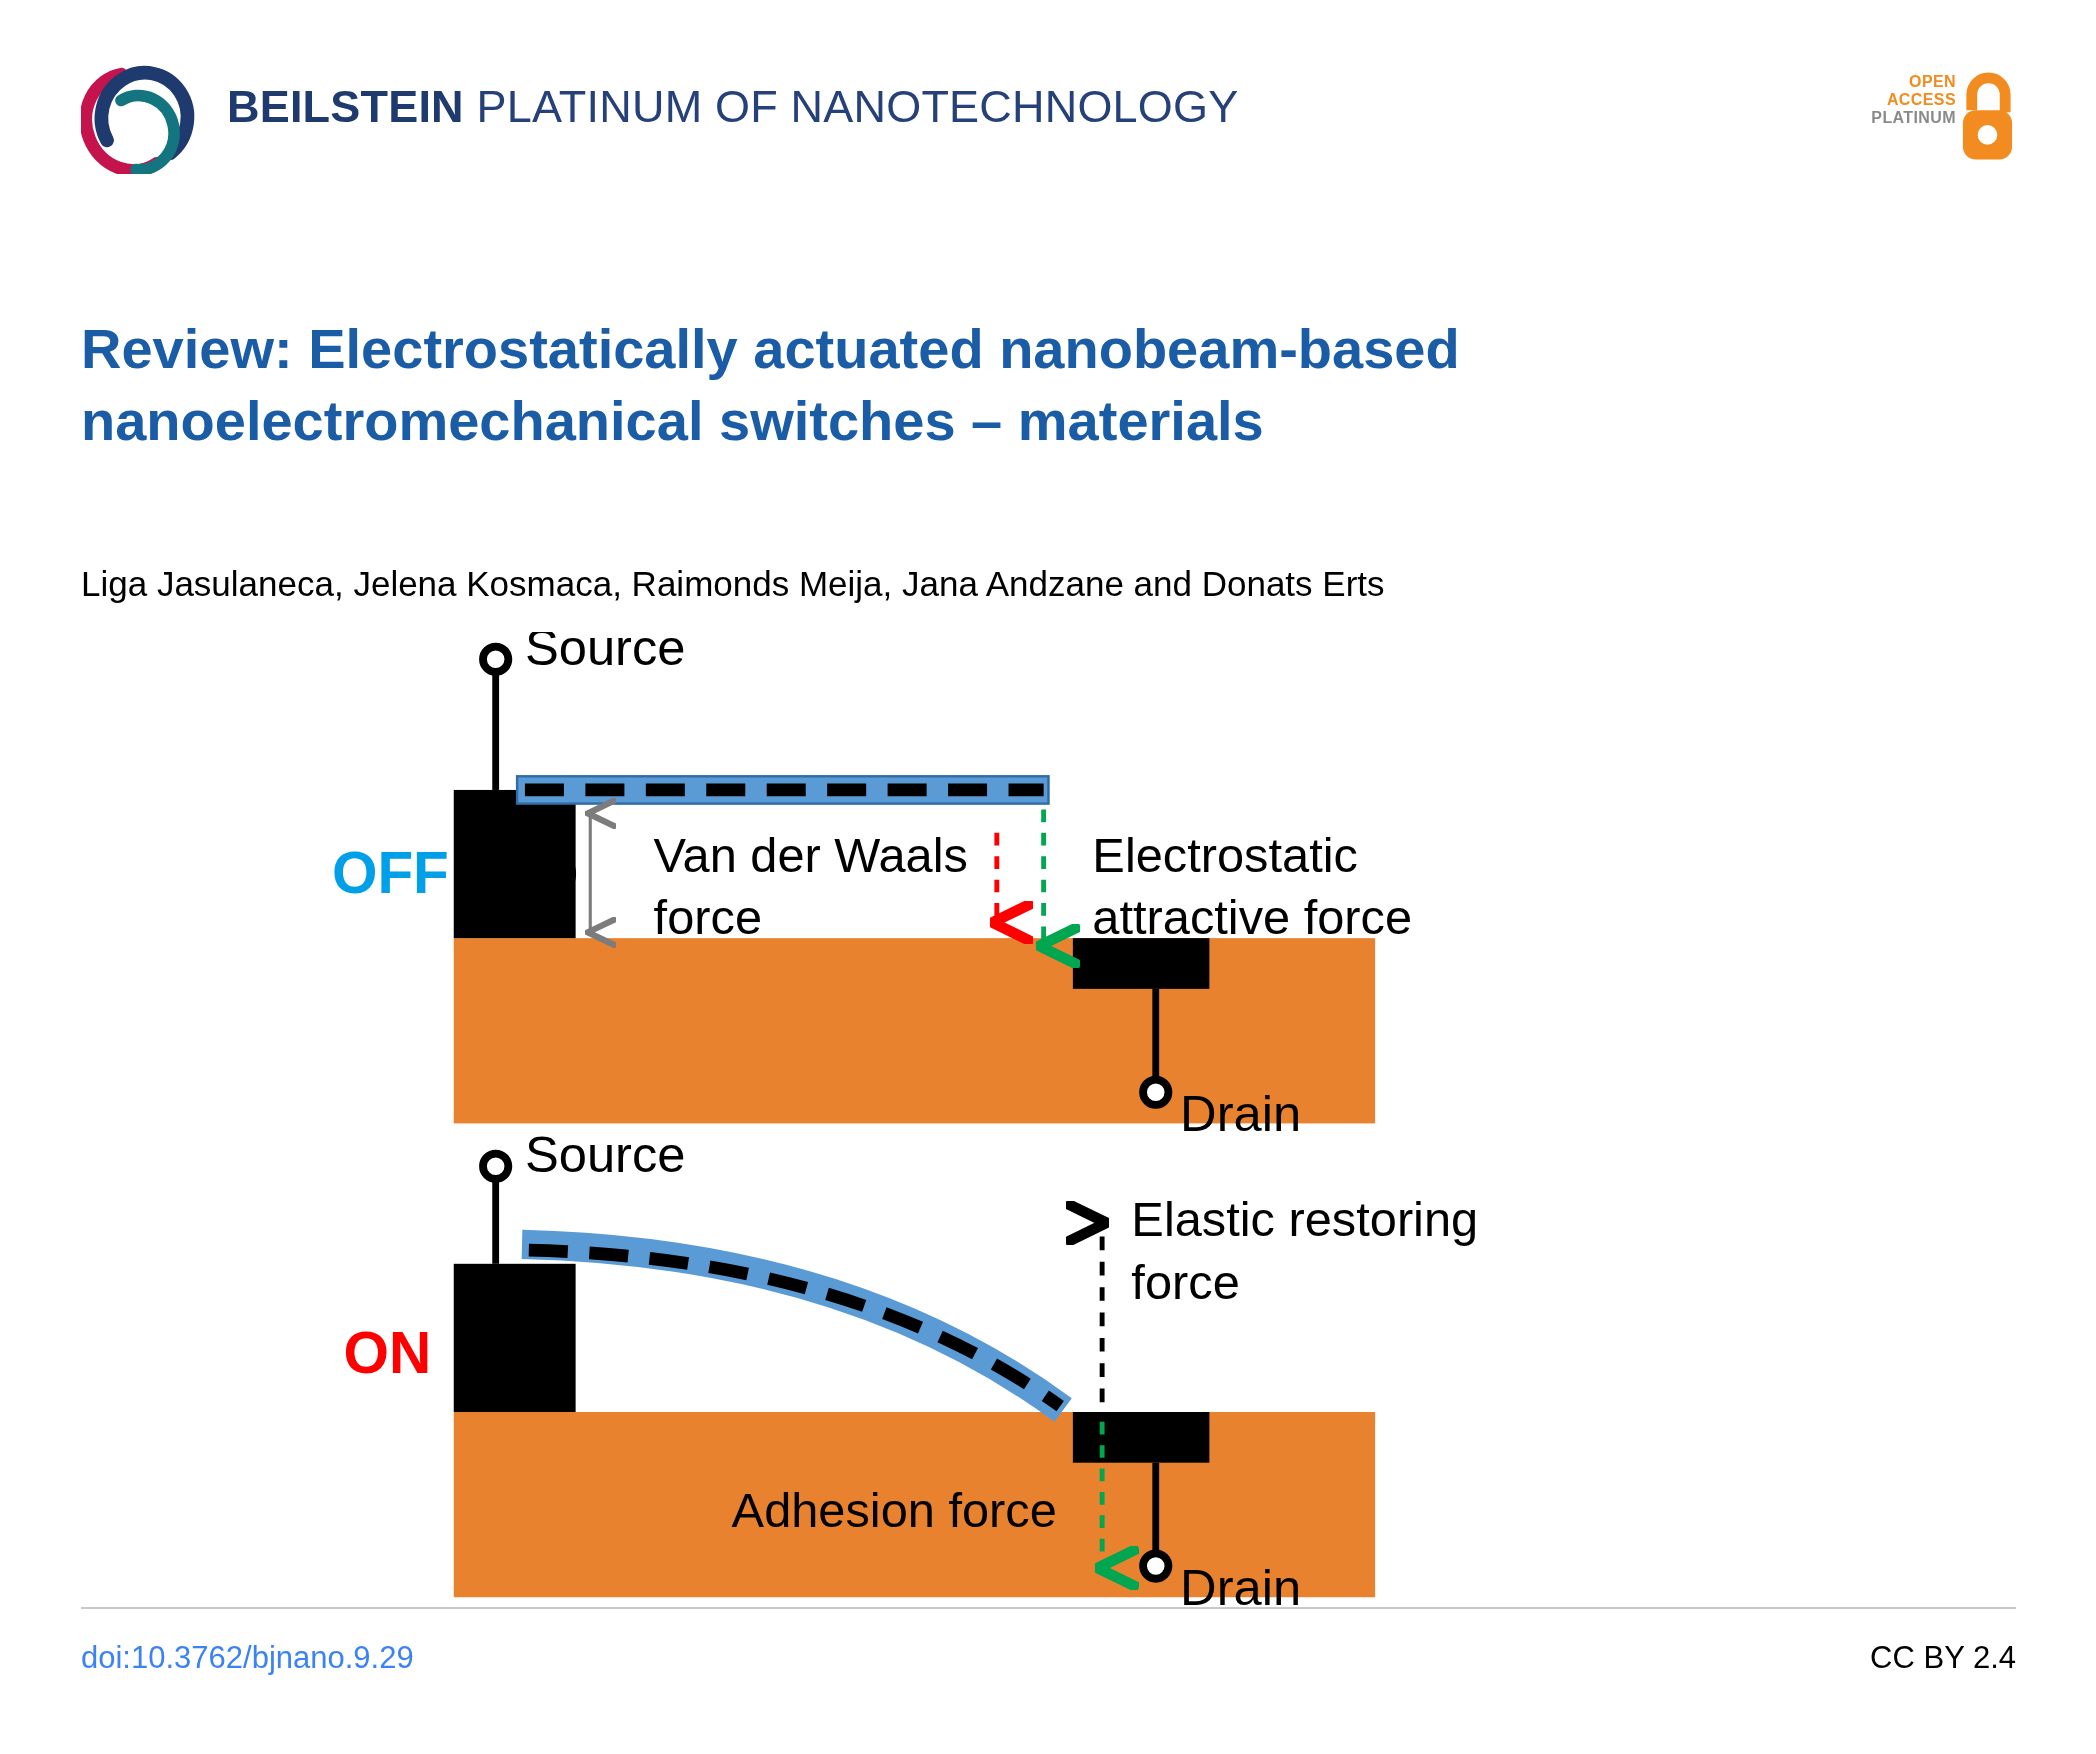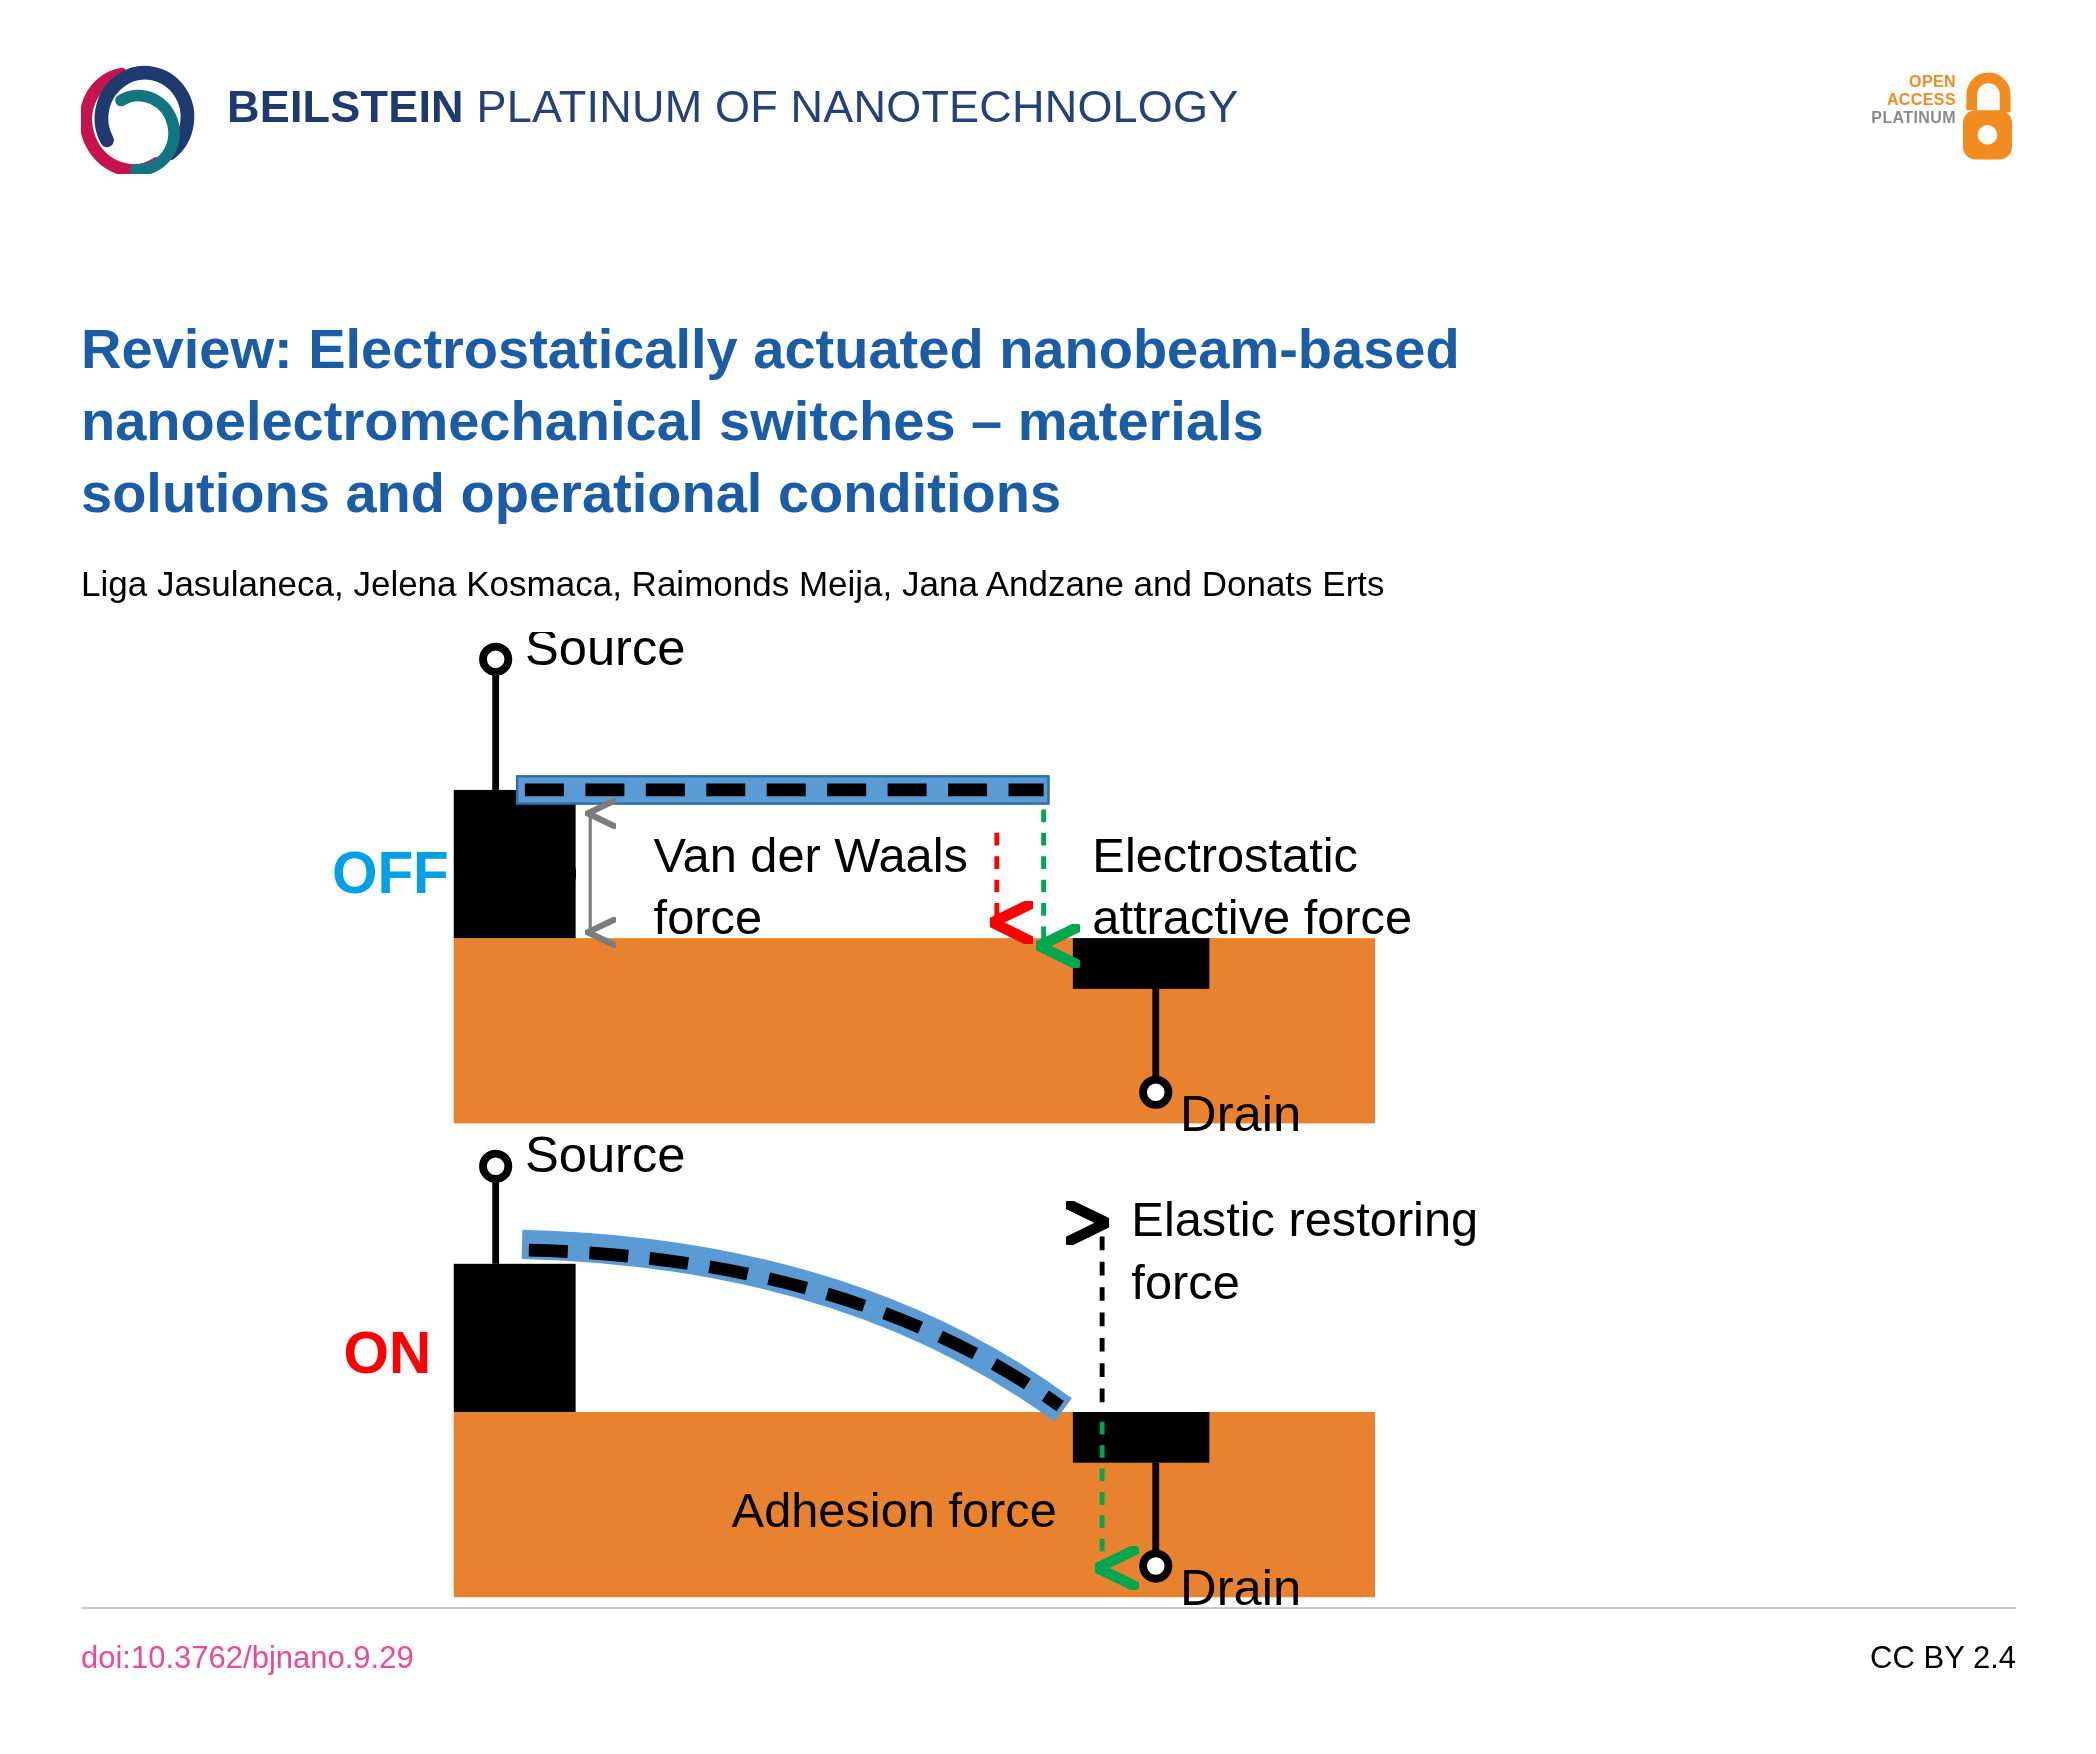--- a/index.html
+++ b/index.html
@@ -130,21 +130,21 @@
     top: 1607px;
     width: 1935px;
     height: 2px;
     background: #c9c9c9;
   }
   #footer-doi {
     position: absolute;
     left: 81px;
     top: 1640px;
     font-size: 31px;
-    color: #ec4899;
+    color: #3b82f6;
     white-space: nowrap;
   }
   #footer-license {
     position: absolute;
     right: 81px;
     top: 1640px;
     font-size: 31px;
     color: #000000;
     white-space: nowrap;
   }
@@ -181,21 +181,20 @@
         <rect x="4" y="42" width="50" height="50" rx="13" fill="#f28b20"></rect>
         <circle cx="29" cy="67" r="10" fill="#ffffff"></circle>
       </svg>
     </div>
   </div>
 </div>
 
 <h1 id="article-title">
   <span class="tl">Review: Electrostatically actuated nanobeam-based</span>
   <span class="tl">nanoelectromechanical switches – materials</span>
-  <span class="tl">solutions and operational conditions</span>
 </h1>
 
 <div id="author-list">Liga Jasulaneca, Jelena Kosmaca, Raimonds Meija, Jana Andzane and Donats Erts</div>
 
 <div id="graphical-abstract">
 <svg viewBox="0 0 1530 1000" xmlns="http://www.w3.org/2000/svg">
   <defs>
     <marker id="arrowRed" markerWidth="9" markerHeight="9" refX="4.5" refY="7.5" orient="auto">
       <path d="M 0.4 0 L 4.5 8.4 L 8.6 0" fill="none" stroke="#ff0000" stroke-width="2.2"></path>
     </marker>

